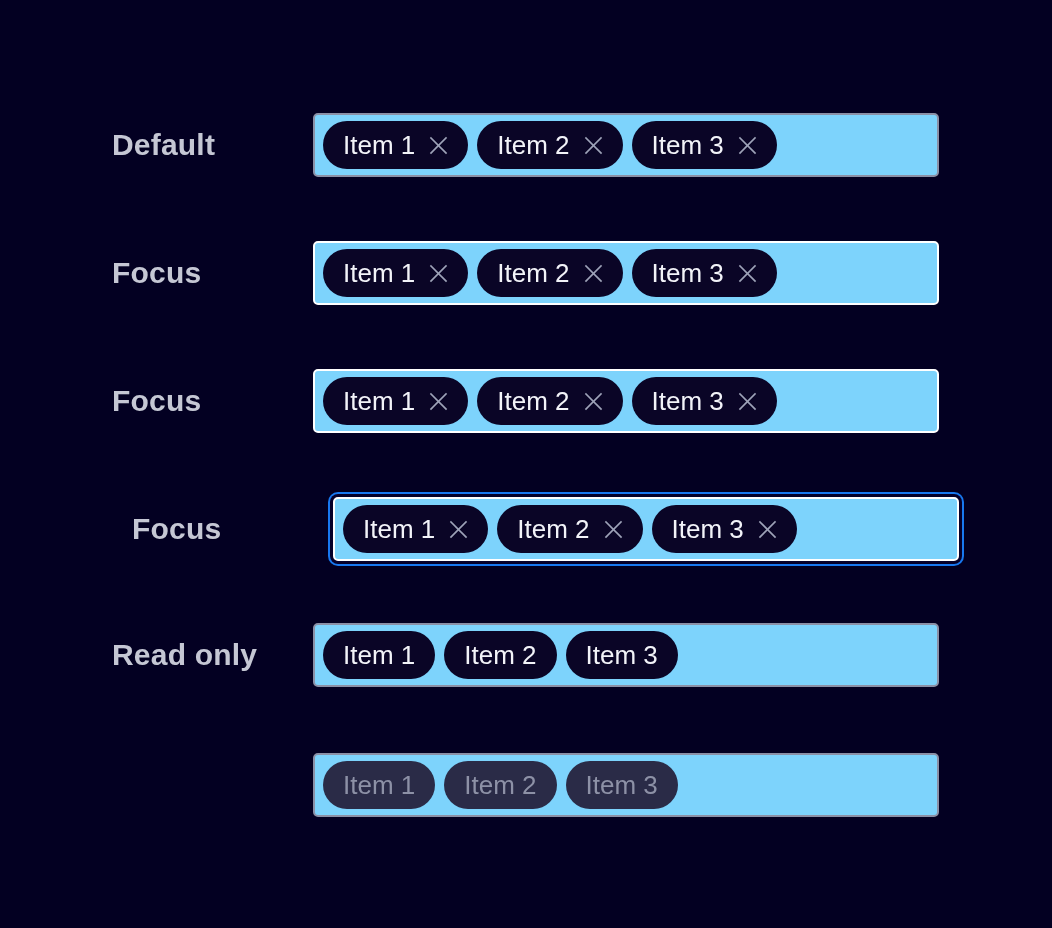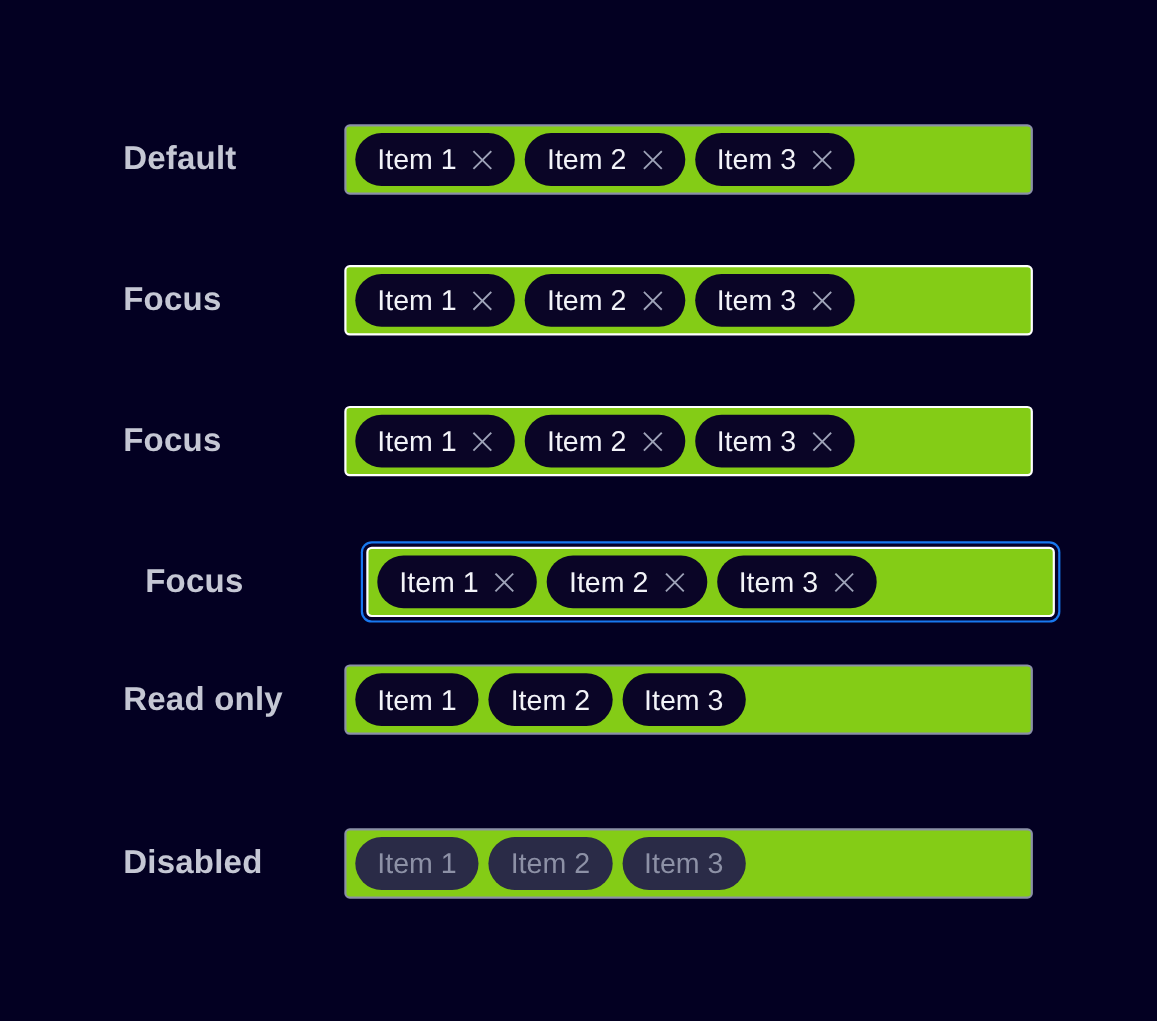--- a/index.html
+++ b/index.html
@@ -40,21 +40,21 @@
     white-space: nowrap;
   }
 
   
   .field {
     position: absolute;
     left: 313px;
     width: 626px;
     height: 64px;
     box-sizing: border-box;
-    background: #84cc16;
+    background: #7dd3fc;
     border-radius: 5px;
     display: flex;
     align-items: center;
     padding: 16px 8px;
     gap: 9px;
   }
 
   .field--default  { border: 2px solid #8b90a6; }
   .field--hover    { border: 2px solid #ffffff; }
   .field--active   { border: 2px solid #ffffff; }
@@ -210,36 +210,35 @@
         </div>
         <div class="chip">
           <span class="chip-label">Item 3</span>
           <svg class="chip-close" viewBox="0 0 19 19">
             <line x1="2" y1="2" x2="17" y2="17"></line>
             <line x1="17" y1="2" x2="2" y2="17"></line>
           </svg>
         </div>
       </div>
     </div>
-    <div class="state-row" style="top: 604px;">
+    <div class="state-row" style="top: 623px;">
       <div class="row-label">Read only</div>
       <div class="field field--readonly">
         <div class="chip chip--readonly">
           <span class="chip-label">Item 1</span>
         </div>
         <div class="chip chip--readonly">
           <span class="chip-label">Item 2</span>
         </div>
         <div class="chip chip--readonly">
           <span class="chip-label">Item 3</span>
         </div>
       </div>
     </div>
     <div class="state-row" style="top: 753px;">
-      <div class="row-label">Disabled</div>
       <div class="field field--disabled">
         <div class="chip chip--disabled">
           <span class="chip-label">Item 1</span>
         </div>
         <div class="chip chip--disabled">
           <span class="chip-label">Item 2</span>
         </div>
         <div class="chip chip--disabled">
           <span class="chip-label">Item 3</span>
         </div>

